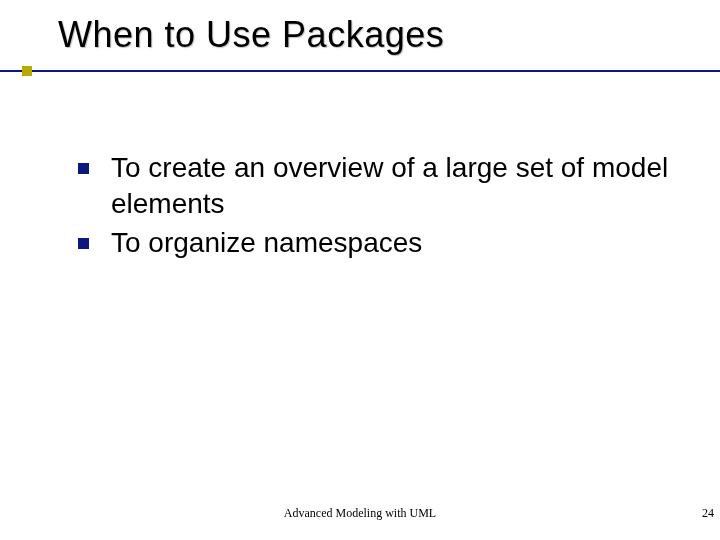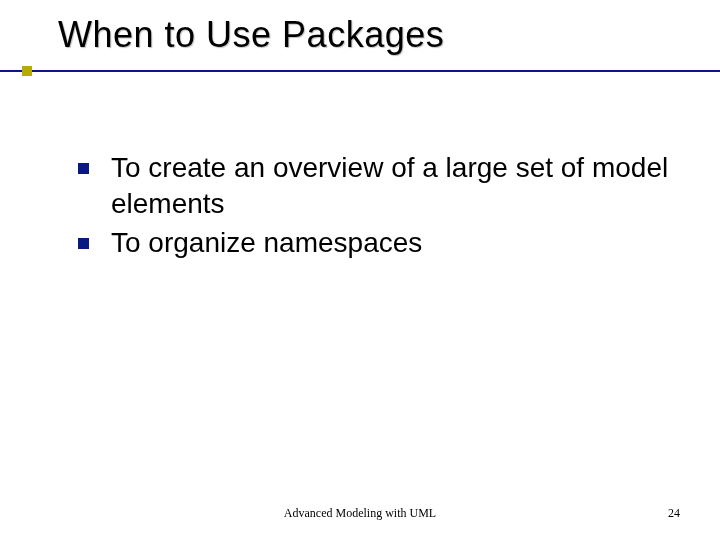--- a/index.html
+++ b/index.html
@@ -90,21 +90,21 @@
     color: #000;
   }
   .footer-center {
     position: absolute;
     left: 0;
     right: 0;
     text-align: center;
   }
   .footer-right {
     position: absolute;
-    right: 40px;
+    right: 6px;
     text-align: center;
   }
 </style>
 </head>
 <body>
 
 <div class="slide">
 
   <div class="title-wrap">
     <div class="title">When to Use Packages</div>

